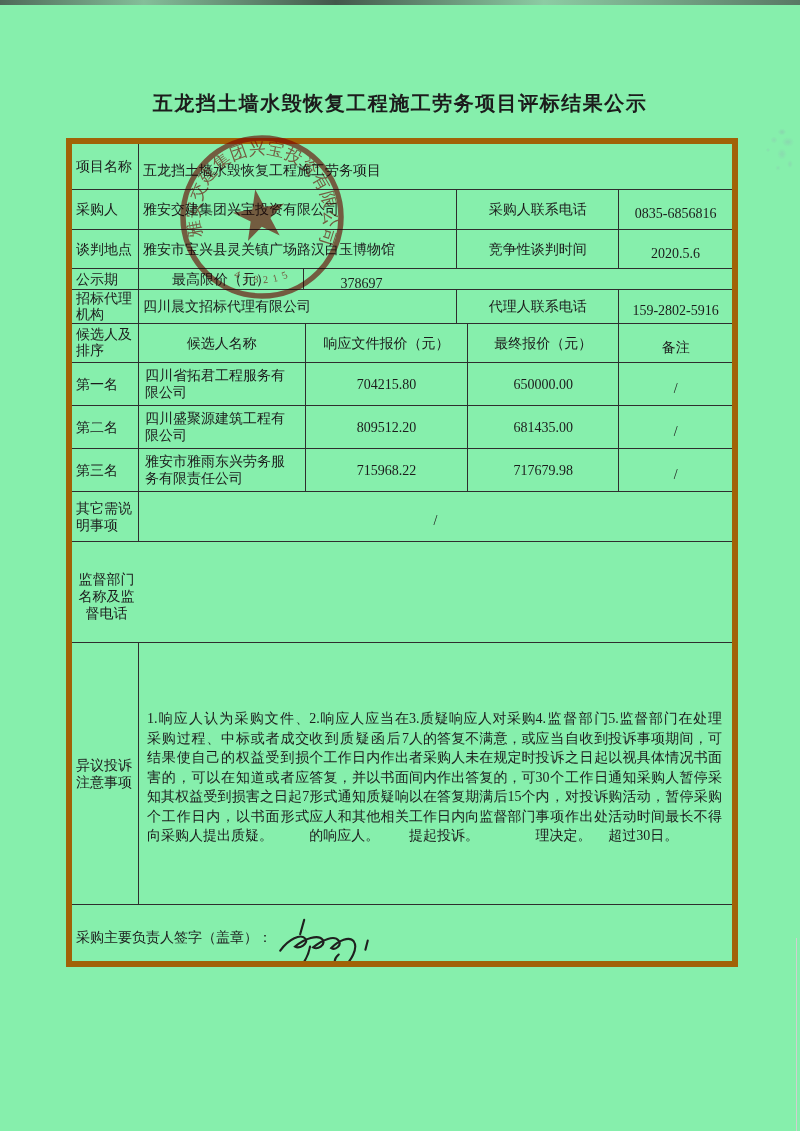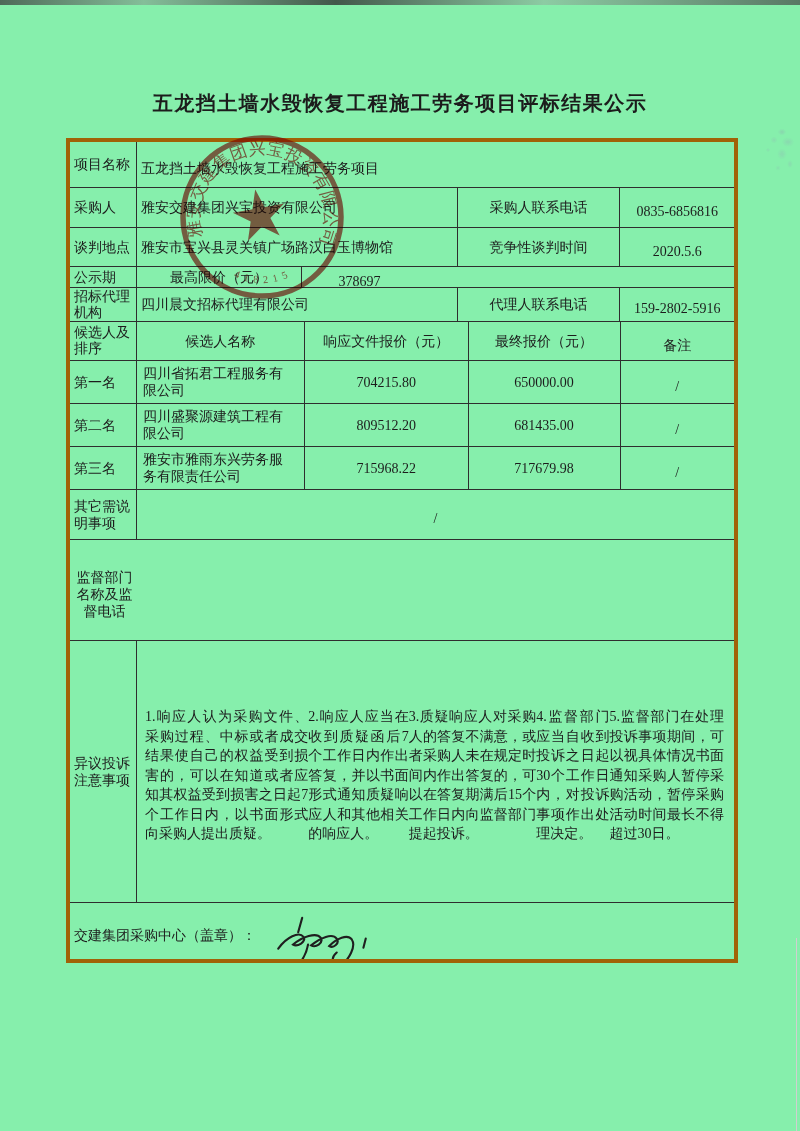--- a/index.html
+++ b/index.html
@@ -13,21 +13,21 @@
         background:
           radial-gradient(6px 5px at 30px 12px,rgba(145,145,180,.5),transparent 70%),
           radial-gradient(9px 7px at 36px 22px,rgba(150,150,185,.45),transparent 70%),
           radial-gradient(5px 5px at 22px 20px,rgba(150,150,185,.4),transparent 70%),
           radial-gradient(7px 8px at 30px 34px,rgba(150,150,185,.42),transparent 70%),
           radial-gradient(4px 6px at 38px 44px,rgba(150,150,185,.38),transparent 70%),
           radial-gradient(3px 3px at 16px 30px,rgba(150,150,185,.35),transparent 70%),
           radial-gradient(4px 4px at 26px 48px,rgba(150,150,185,.3),transparent 70%);}
   .title{position:absolute;top:90px;left:0;width:100%;text-align:center;
         font-size:20px;font-weight:bold;letter-spacing:1.5px;}
-  .tbl{position:absolute;left:66px;top:138px;width:672px;border:4px solid #a16207;box-sizing:border-box;}
+  .tbl{position:absolute;left:66px;top:138px;width:672px;border:6px solid #a16207;box-sizing:border-box;}
   .row{display:flex;border-bottom:1px solid #2e2e2e;box-sizing:border-box;}
   .row:last-child{border-bottom:none;}
   .c{box-sizing:border-box;border-right:1px solid #2e2e2e;display:flex;align-items:center;
      font-size:14px;line-height:17px;padding:2px 4px;overflow:hidden;}
   .c:last-child{border-right:none;margin-top:8px;}
   .lab{width:67px;flex:none;padding-left:4px;padding-right:2px;}
   .ctr{justify-content:center;text-align:center;}
   .w325{width:325px}.w165{width:165px}.w115{width:115px}.w605{width:605px}
   .w170{width:170px}.w166{width:166px}.w154{width:154px}
   .name-cell{padding:2px 14px 2px 6px;}
@@ -135,21 +135,21 @@
         <p>1.响应人认为采购文件、采购过程、中标或者成交结果使自己的权益受到损害的，可以在知道或者应知其权益受到损害之日起7个工作日内，以书面形式向采购人提出质疑。</p>
         <p>2.响应人应当在收到质疑函后7个工作日内作出答复，并以书面形式通知质疑响应人和其他相关的响应人。</p>
         <p>3.质疑响应人对采购人的答复不满意，或者采购人未在规定时间内作出答复的，可以在答复期满后15个工作日内向监督部门提起投诉。</p>
         <p>4.监督部门应当自收到投诉之日起30个工作日内，对投诉事项作出处理决定。</p>
         <p>5.监督部门在处理投诉事项期间，可以视具体情况书面通知采购人暂停采购活动，暂停采购活动时间最长不得超过30日。</p>
       </div>
     </div>
 
     <div class="row" style="height:56px">
       <div class="c sig-cell">
-        <span>交建集团采购中心（盖章）：</span>
+        <span>采购主要负责人签字（盖章）：</span>
         <svg class="sig-svg" width="116" height="62" viewBox="0 0 116 62">
           <g fill="none" stroke="#1f1f1f" stroke-width="2.1" stroke-linecap="round" transform="rotate(-4 58 30)">
             <path d="M32,3 L27,17"></path>
             <path d="M6,32 C15,21 28,16 32,22 C35,27 25,32 21,29 C31,22 45,18 49,24 C52,30 43,34 39,31 C49,24 61,20 65,26 C68,31 61,36 57,33 C65,26 76,22 80,28 C84,35 76,48 67,53 C60,56 56,46 64,40"></path>
             <path d="M36,30 C33,42 25,53 15,51"></path>
             <path d="M94,28 L91,37"></path>
           </g>
         </svg>
       </div>
     </div>

